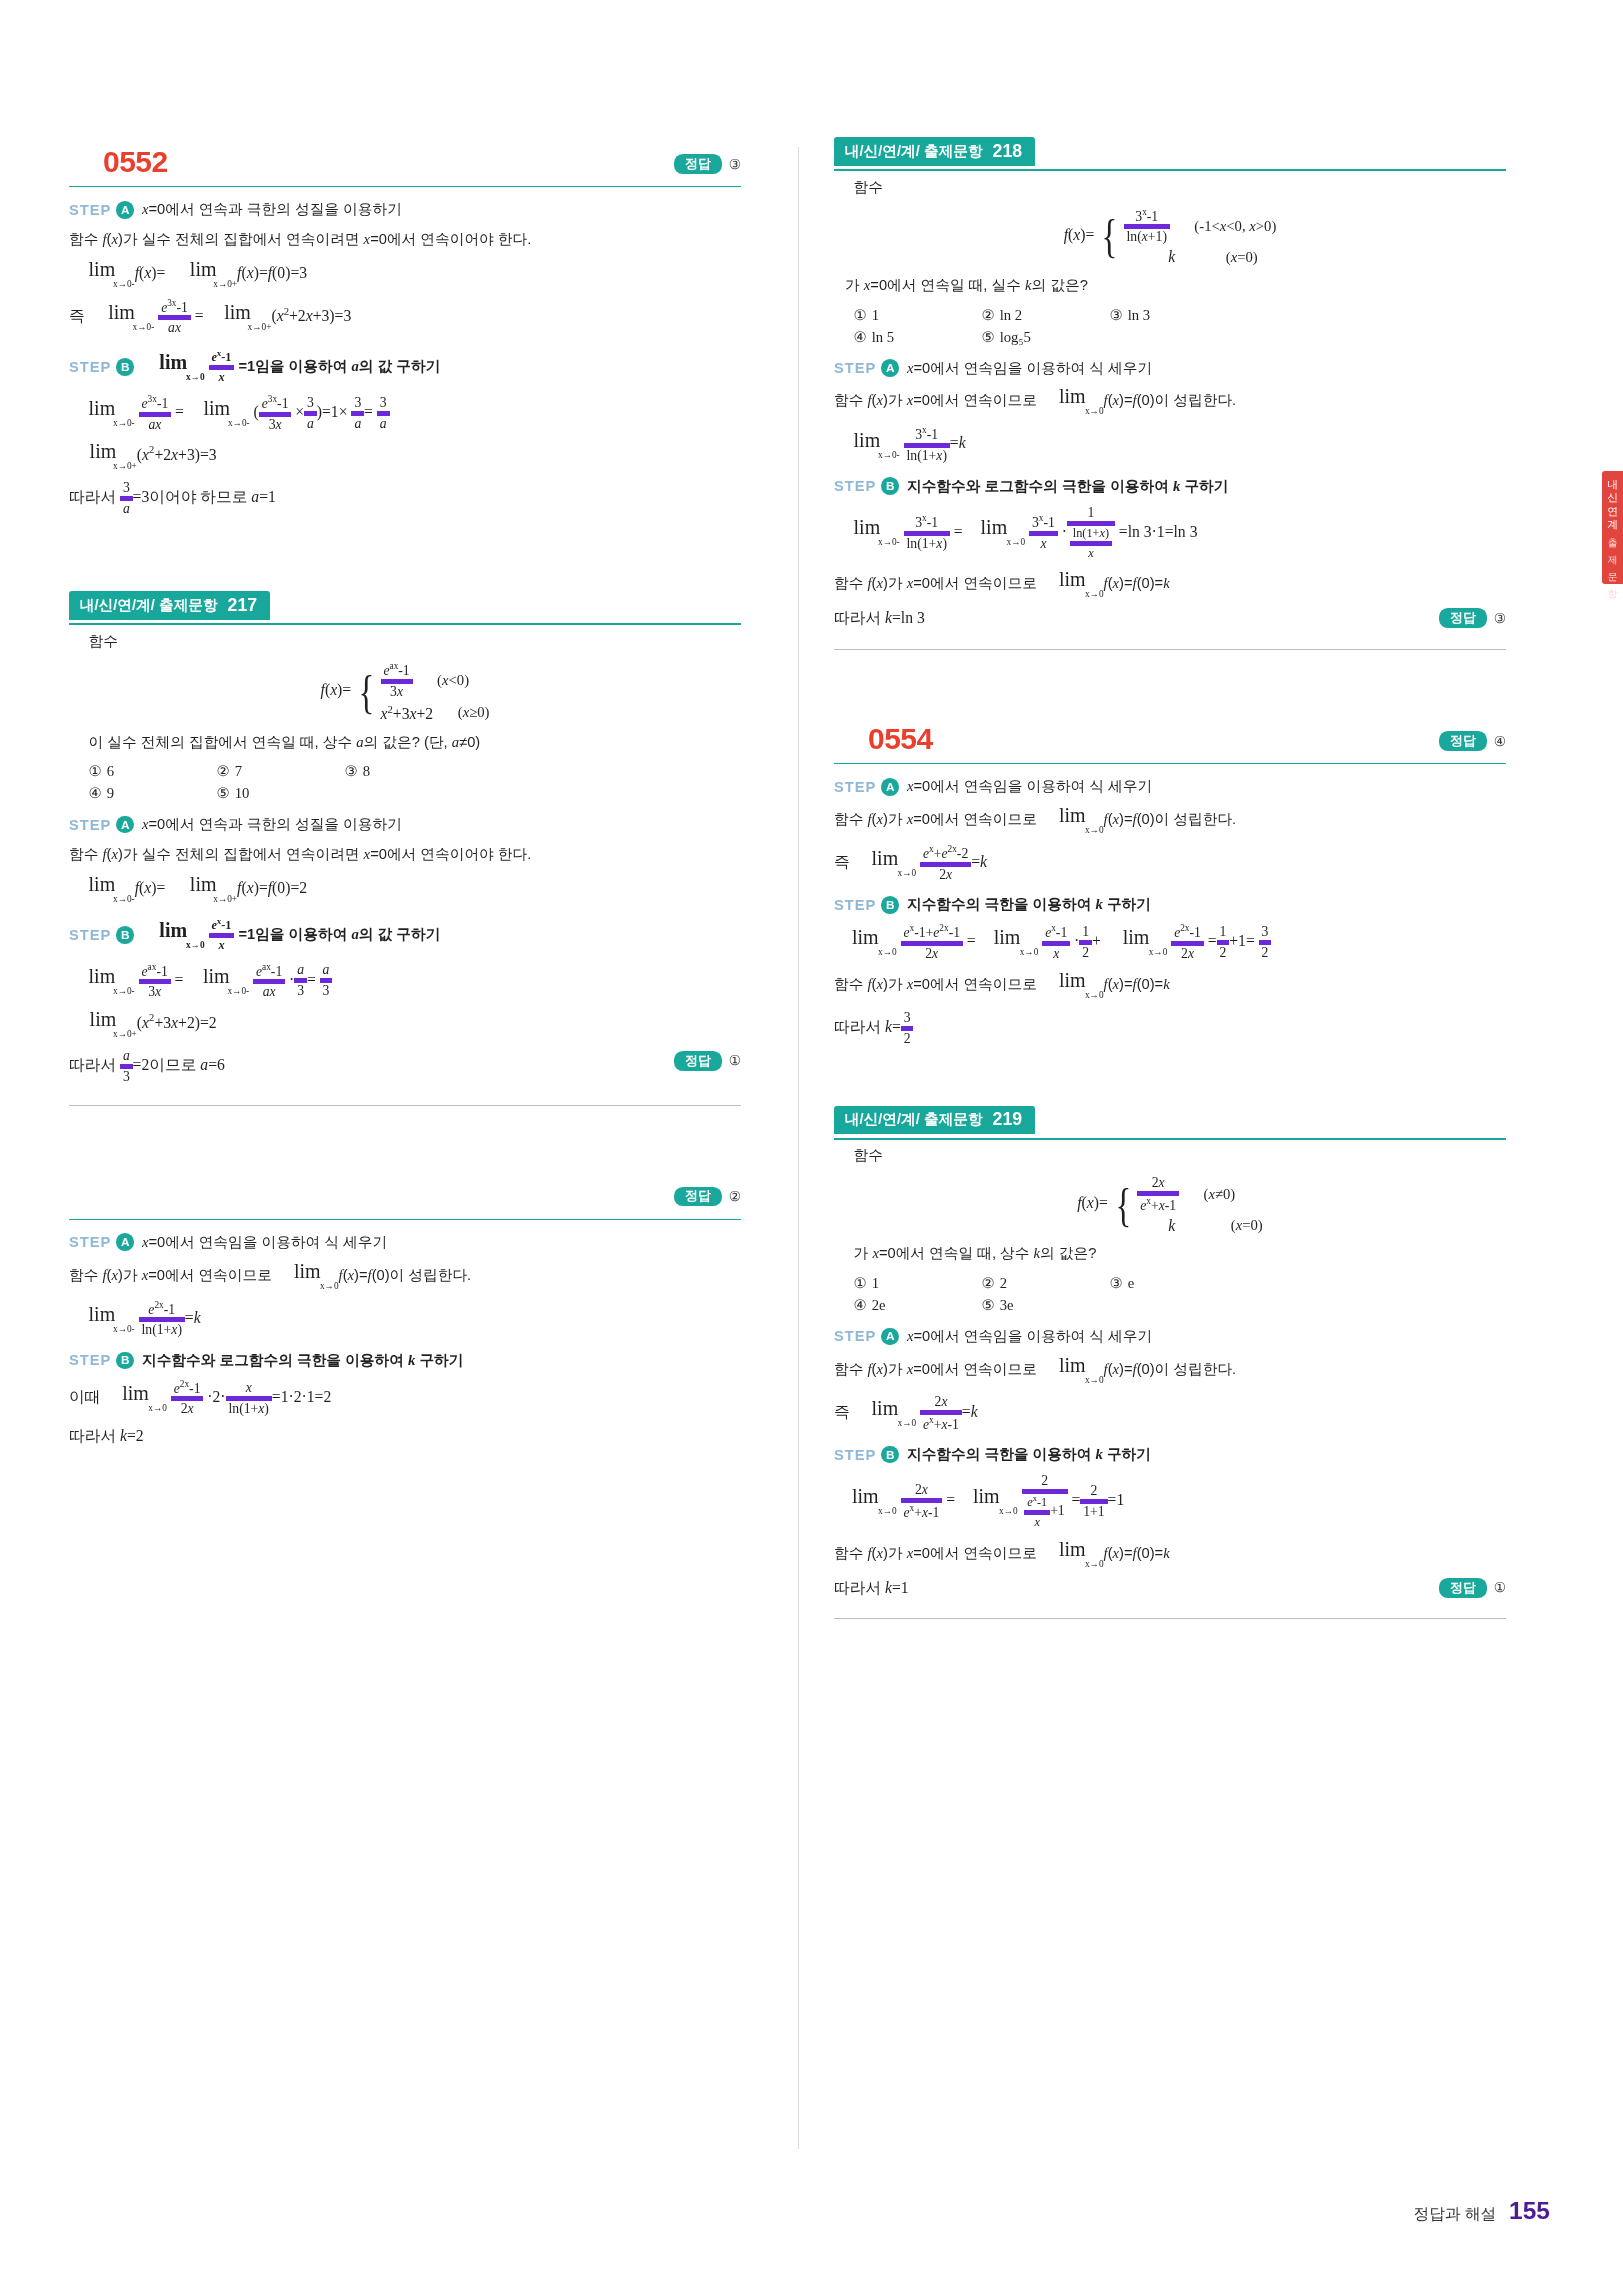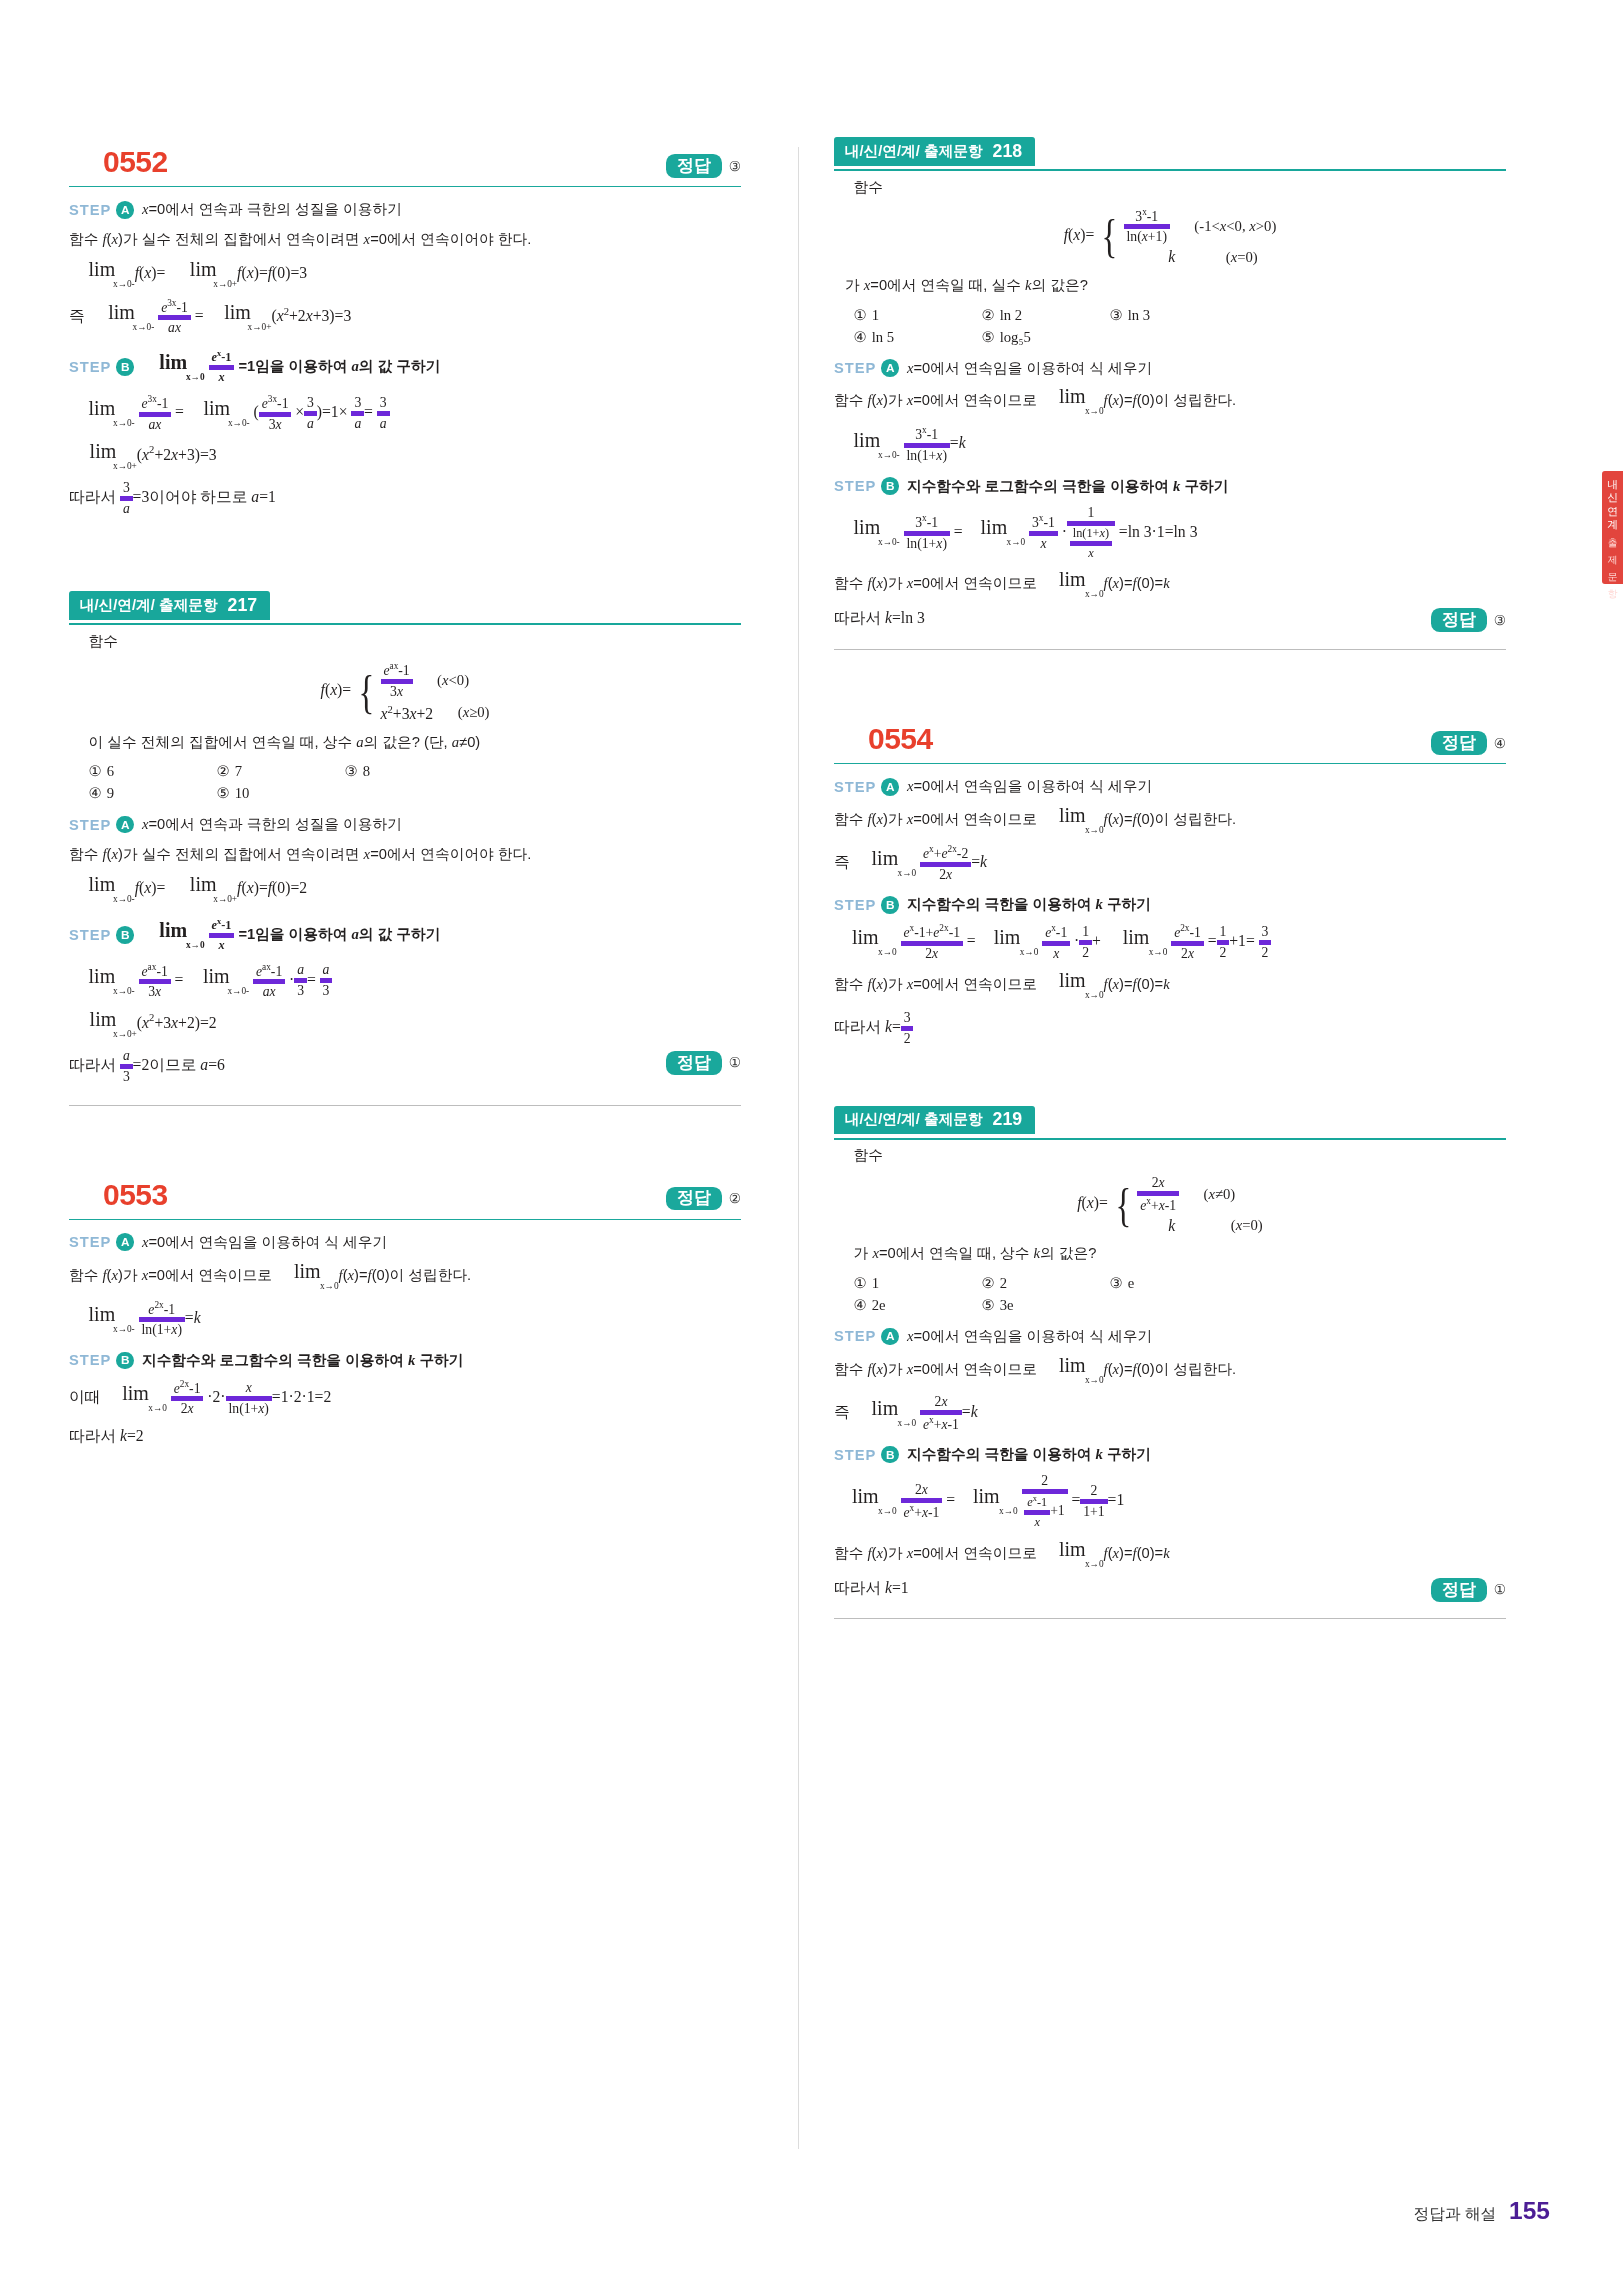--- a/index.html
+++ b/index.html
@@ -83,21 +83,21 @@
     position: absolute;
     right: 0;
     top: 6.9px;
     display: flex;
     align-items: center;
     gap: 6.9px;
   }
   .pill {
     background: #1aa89c;
     color: #ffffff;
-    font-size: 17px;
+    font-size: 13px;
     border-radius: 8.8px;
     padding: 2.9px 10.8px 3.9px;
     line-height: 1;
     font-weight: bold;
   }
   .circnum {
     font-size: 13.7px;
     color: #333;
   }
 
@@ -369,21 +369,20 @@
           <span class="pill">정답</span>
           <span class="circnum">①</span>
         </span>
       </div>
 
       <div class="rule thin" style="margin-top:19.6px;"></div>
     </div>
 
     <div class="block" style="margin-top:74px;">
       <div class="block-head">
-        <div class="qnum">0553</div>
         <div class="answer-pill">
           <span class="pill">정답</span>
           <span class="circnum">②</span>
         </div>
       </div>
       <div class="rule"></div>
 
       <div class="step">
         <span class="lbl">STEP</span>
         <span class="badge">A</span>

